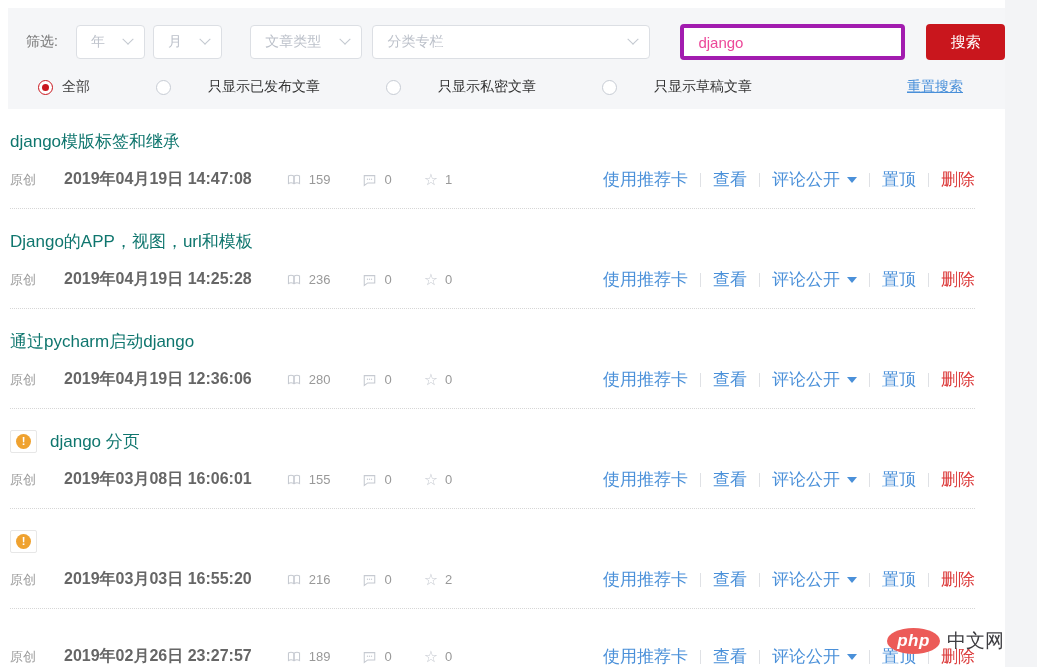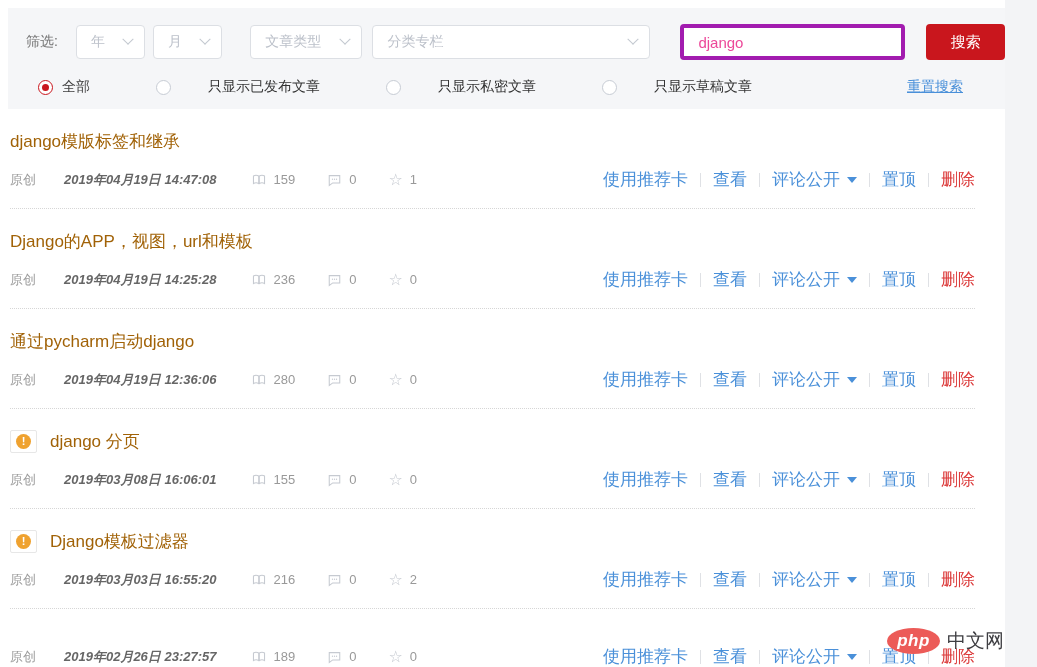--- a/index.html
+++ b/index.html
@@ -44,24 +44,24 @@
   .radio.checked .radio-circle { border-color:#c9161d; }
   .radio.checked .radio-circle::after { content:""; position:absolute; left:3px; top:3px; width:7px; height:7px; border-radius:50%; background:#c9161d; }
   .reset-link { margin-left:auto; margin-right:42px; font-size:14px; color:#4a90d9; text-decoration:underline; cursor:pointer; }
 
   
   .article-list { padding:0 30px 0 10px; }
   .article-row { border-bottom:1px dotted #d6d6d6; padding:21px 0 17px; }
   .title-line { display:flex; align-items:center; }
   .draft-badge { width:27px; height:23px; border:1px solid #e7e7e7; border-radius:2px; background:#fff; display:flex; align-items:center; justify-content:center; margin-right:13px; flex:none; }
   .warning-circle { width:15px; height:15px; border-radius:50%; background:#efa230; color:#fff; font-size:11px; font-weight:bold; line-height:15px; text-align:center; }
-  .article-title { font-size:17px; color:#a16207; cursor:pointer; }
+  .article-title { font-size:17px; color:#0f766e; cursor:pointer; }
   .meta-line { display:flex; align-items:center; margin-top:15px; }
   .badge-origin { font-size:13px; color:#9a9a9a; margin-right:28px;text-align:right; }
-  .article-date { font-size:13px; color:#666; font-weight:bold; margin-right:20px;font-style:italic; }
+  .article-date { font-size:16px; color:#666; font-weight:bold; margin-right:20px; }
   .stat { display:flex; align-items:center; font-size:13px; color:#999; margin-left:14px; margin-right:18px; }
   .stat .s-icon { margin-right:7px; display:flex; align-items:center; }
   .star-glyph { font-size:16px; color:#c6cad1; line-height:14px; }
   .actions { margin-left:auto; display:flex; align-items:center; font-size:17px; }
   .action-link { color:#4a90d9; cursor:pointer; white-space:nowrap; display:flex; align-items:center; }
   .action-sep { width:1px; height:14px; background:#dfe1e5; margin:0 12px; }
   .caret-down { width:0; height:0; border-left:5px solid transparent; border-right:5px solid transparent; border-top:6px solid #4a90d9; margin-left:7px; }
   .action-delete { color:#dc3c3c; }
 
   
@@ -309,21 +309,20 @@
             <span class="action-sep"></span>
             <span class="action-link action-delete">删除</span>
           </span>
         </div>
       </div>
       <div class="article-row">
         <div class="title-line">
           <span class="draft-badge">
             <span class="warning-circle">!</span>
           </span>
-          <span class="article-title">Django模板过滤器</span>
         </div>
         <div class="meta-line">
           <span class="badge-origin">原创</span>
           <span class="article-date">2019年03月03日 16:55:20</span>
           <span class="stat">
             <span class="s-icon">
               <svg viewBox="0 0 24 24" width="16" height="14">
                 <path d="M2.5 5c3-1.6 6-1.6 9 .2v13c-3-1.8-6-1.8-9-.2V5zm19 0c-3-1.6-6-1.6-9 .2v13c3-1.8 6-1.8 9-.2V5z" fill="none" stroke="#c6cad1" stroke-width="1.8"></path>
               </svg>
             </span>

